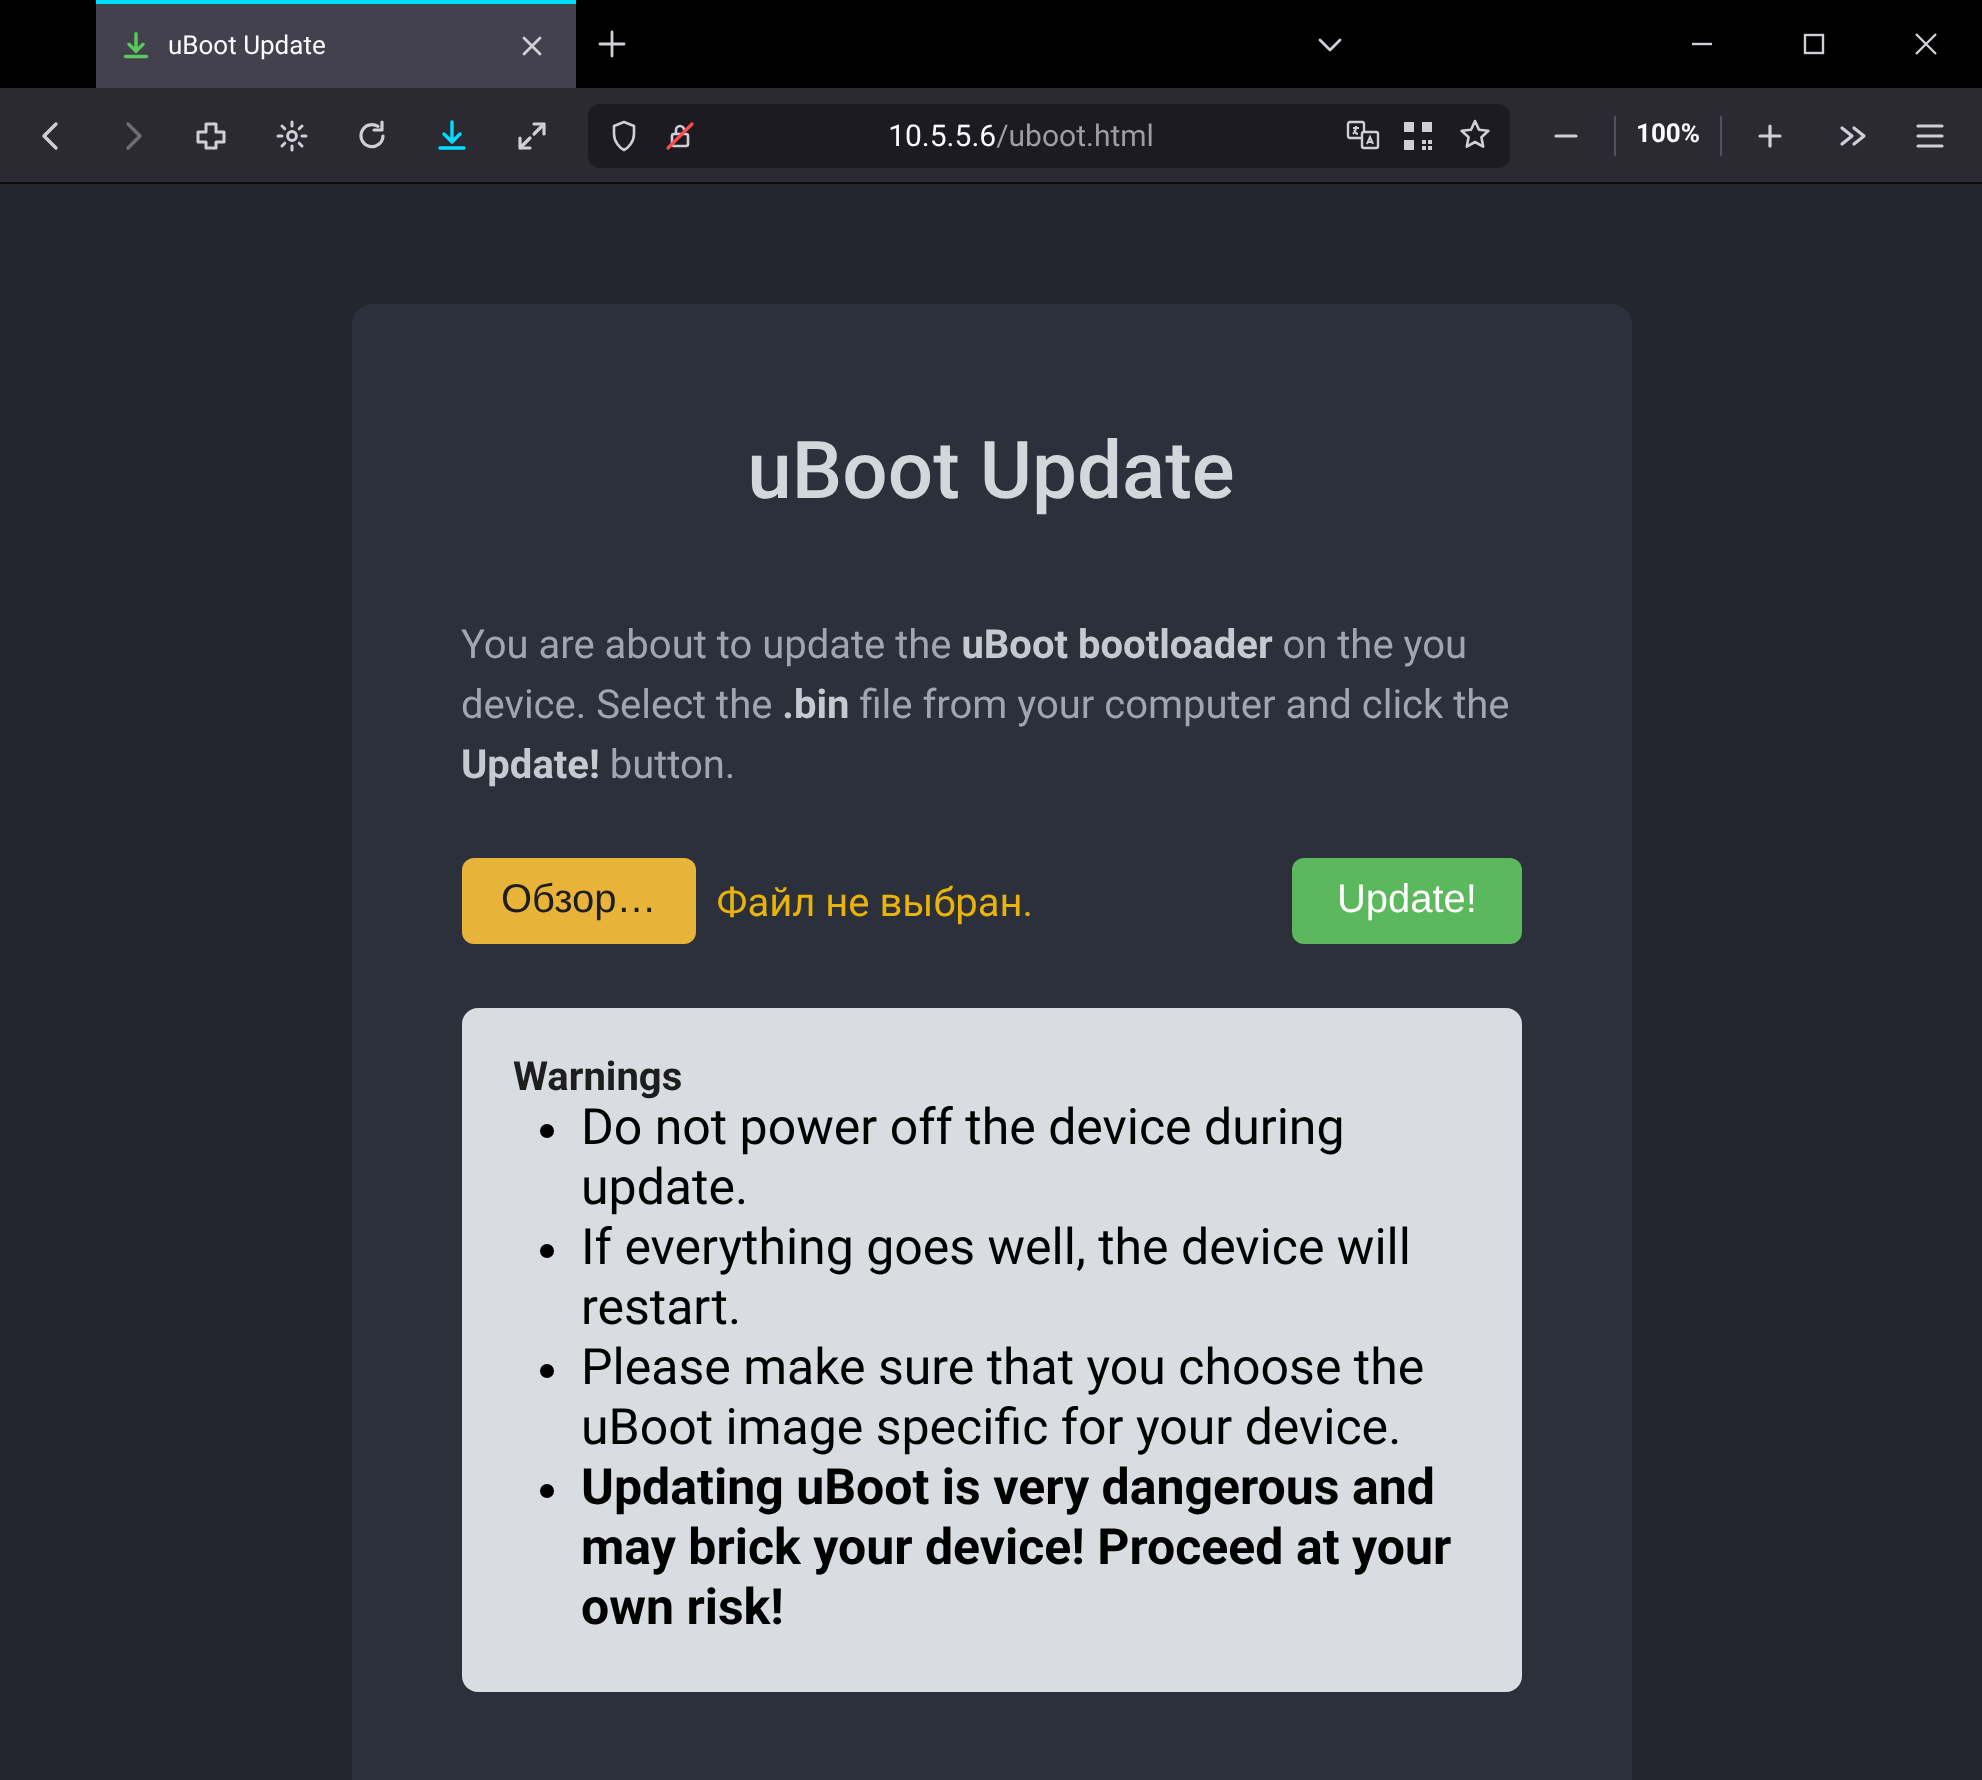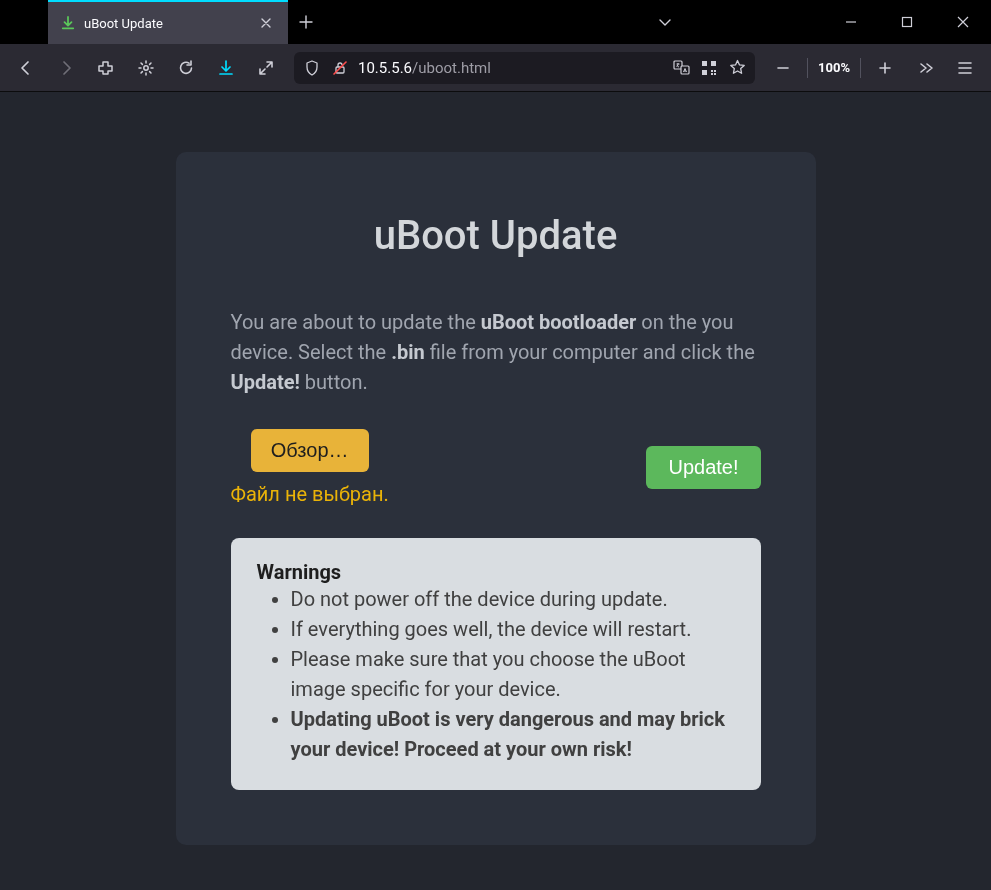--- a/index.html
+++ b/index.html
@@ -103,20 +103,21 @@
   .url-icon {
     width: 20px; height: 20px;
     display: flex; align-items: center; justify-content: center;
     color: #cfcfd8;
   }
   .url-text {
     flex: 1;
     font-size: 15px;
     color: #9e9da6;
     white-space: nowrap;
+    text-align: center;
   }
   .url-text .host { color: #fbfbfe; }
   .zoom-group {
     display: flex; align-items: center;
     gap: 2px;
   }
   .zoom-divider {
     width: 1px; height: 20px;
     background: #52525e;
     margin: 0 4px;
@@ -156,21 +157,21 @@
     margin-bottom: 32px;
   }
   .desc b { color: #c5c9d0; font-weight: 700; }
   .action-row {
     display: flex;
     align-items: center;
     justify-content: space-between;
     margin-bottom: 32px;
   }
   .file-group {
-    display: flex; align-items: center; gap: 10px; flex-direction: column;
+    display: flex; align-items: center; gap: 10px;
   }
   .btn-browse {
     background: #e8b339;
     color: #1e1e1e;
     font-size: 20px;
     font-weight: 400;
     padding: 10px 20px;
     border-radius: 6px;
     cursor: pointer;
     border: none;
@@ -196,23 +197,23 @@
     padding: 22px 26px 26px 26px;
   }
   .warn-title {
     font-size: 20px;
     font-weight: 700;
   }
   .warn-box ul {
     padding-left: 34px;
   }
   .warn-box li {
-    font-size: 20px;
+    font-size: 25px;
     line-height: 30px;
-    color: #404040;
+    color: #000000;
   }
   .warn-box li.bold { font-weight: 700; }
 
   .footer-link {
     text-align: center;
     margin-top: 46px;
     font-size: 20px;
     color: #c5c9d0;
     cursor: pointer;
   }

